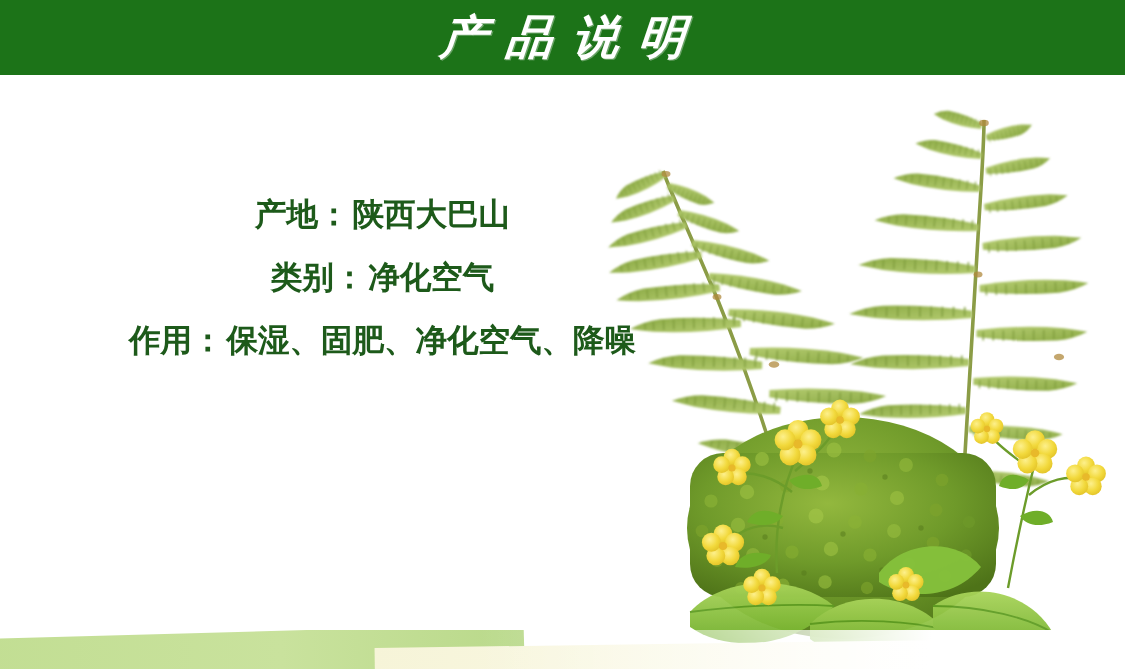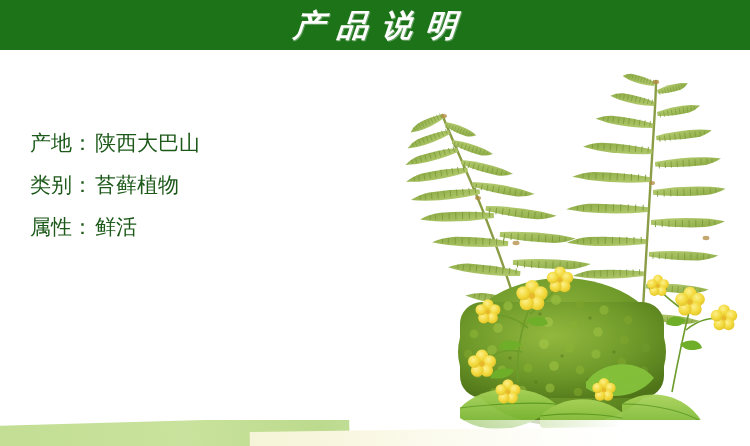--- a/index.html
+++ b/index.html
@@ -54,22 +54,23 @@
     left: 30px;
     top: 122px;
     width: 450px;
   }
   .spec-row {
     height: 42px;
     line-height: 42px;
     white-space: nowrap;
     color: #1d5a1a;
     font-size: 21px;
-    font-weight: 400;
+    font-weight: 700;
     font-family: "DejaVu Sans", "Liberation Sans", sans-serif;
+    text-align: center;
   }
   .spec-label {
     display: inline;
   }
   .spec-value {
     display: inline;
     margin-left: 2px;
   }
 
   
@@ -132,27 +133,27 @@
   </div>
 
   <div class="spec-list">
 
     <div class="spec-row">
       <span class="spec-label">产地：</span><span class="spec-value">陕西大巴山</span>
     </div>
 
 
     <div class="spec-row">
-      <span class="spec-label">类别：</span><span class="spec-value">苔藓植物</span>
+      <span class="spec-label">类别：</span><span class="spec-value">净化空气</span>
     </div>
 
+
     <div class="spec-row">
-      <span class="spec-label">属性：</span><span class="spec-value">鲜活</span>
+      <span class="spec-label">作用：</span><span class="spec-value">保湿、固肥、净化空气、降噪</span>
     </div>
-
 
   </div>
 
   <div class="photo">
     <svg width="360" height="394" viewBox="0 0 360 394" xmlns="http://www.w3.org/2000/svg">
       <defs>
         <radialGradient id="mossGrad" cx="45%" cy="35%" r="75%">
           <stop offset="0%" stop-color="#93b83e"></stop>
           <stop offset="55%" stop-color="#6f9a2a"></stop>
           <stop offset="100%" stop-color="#4e7318"></stop>

